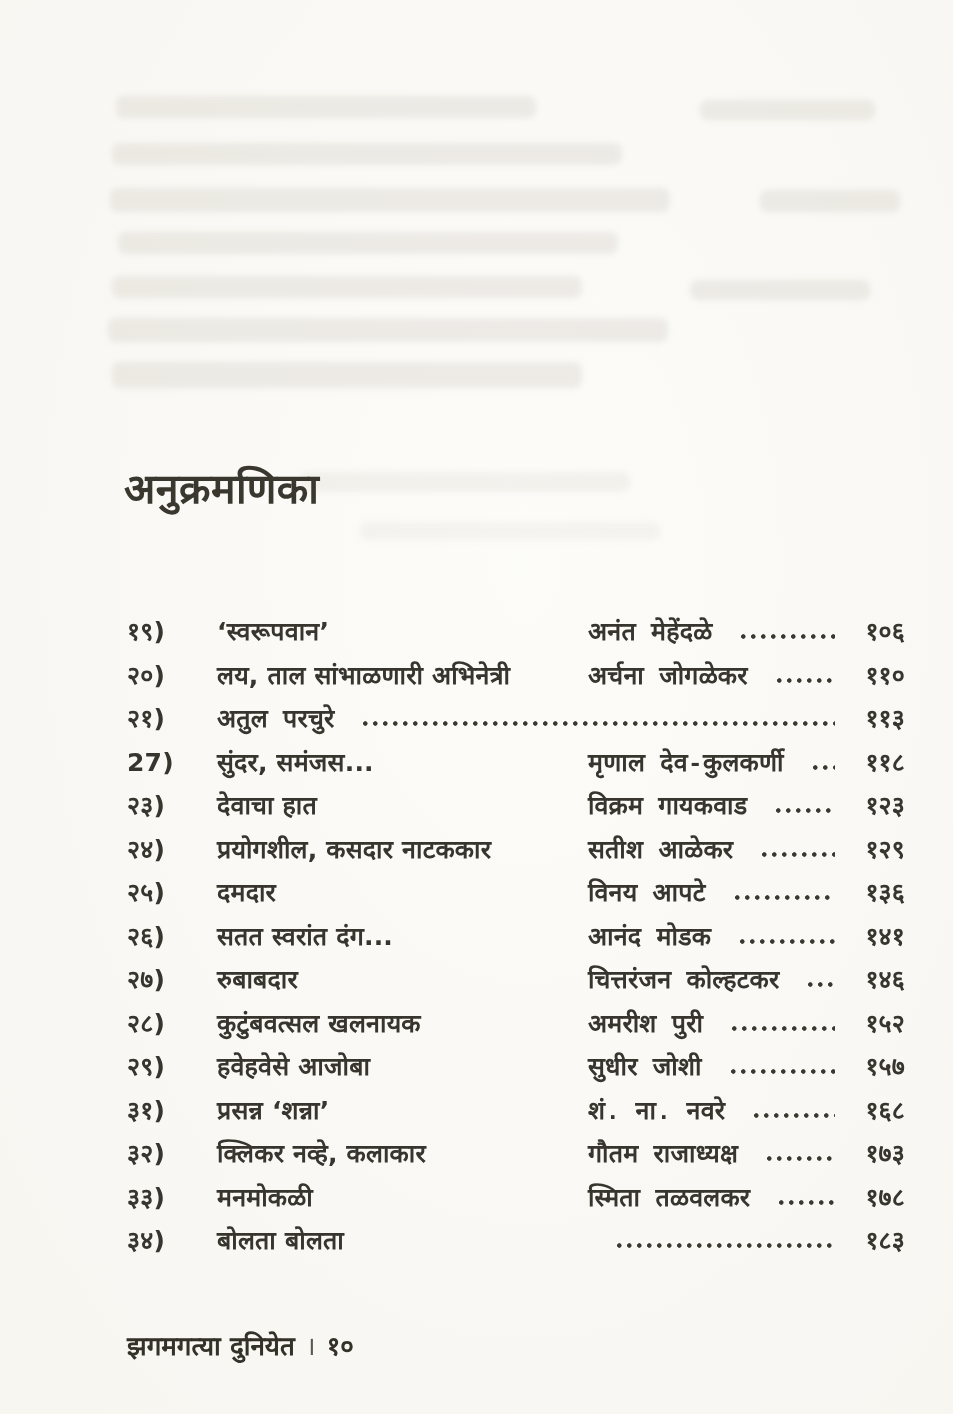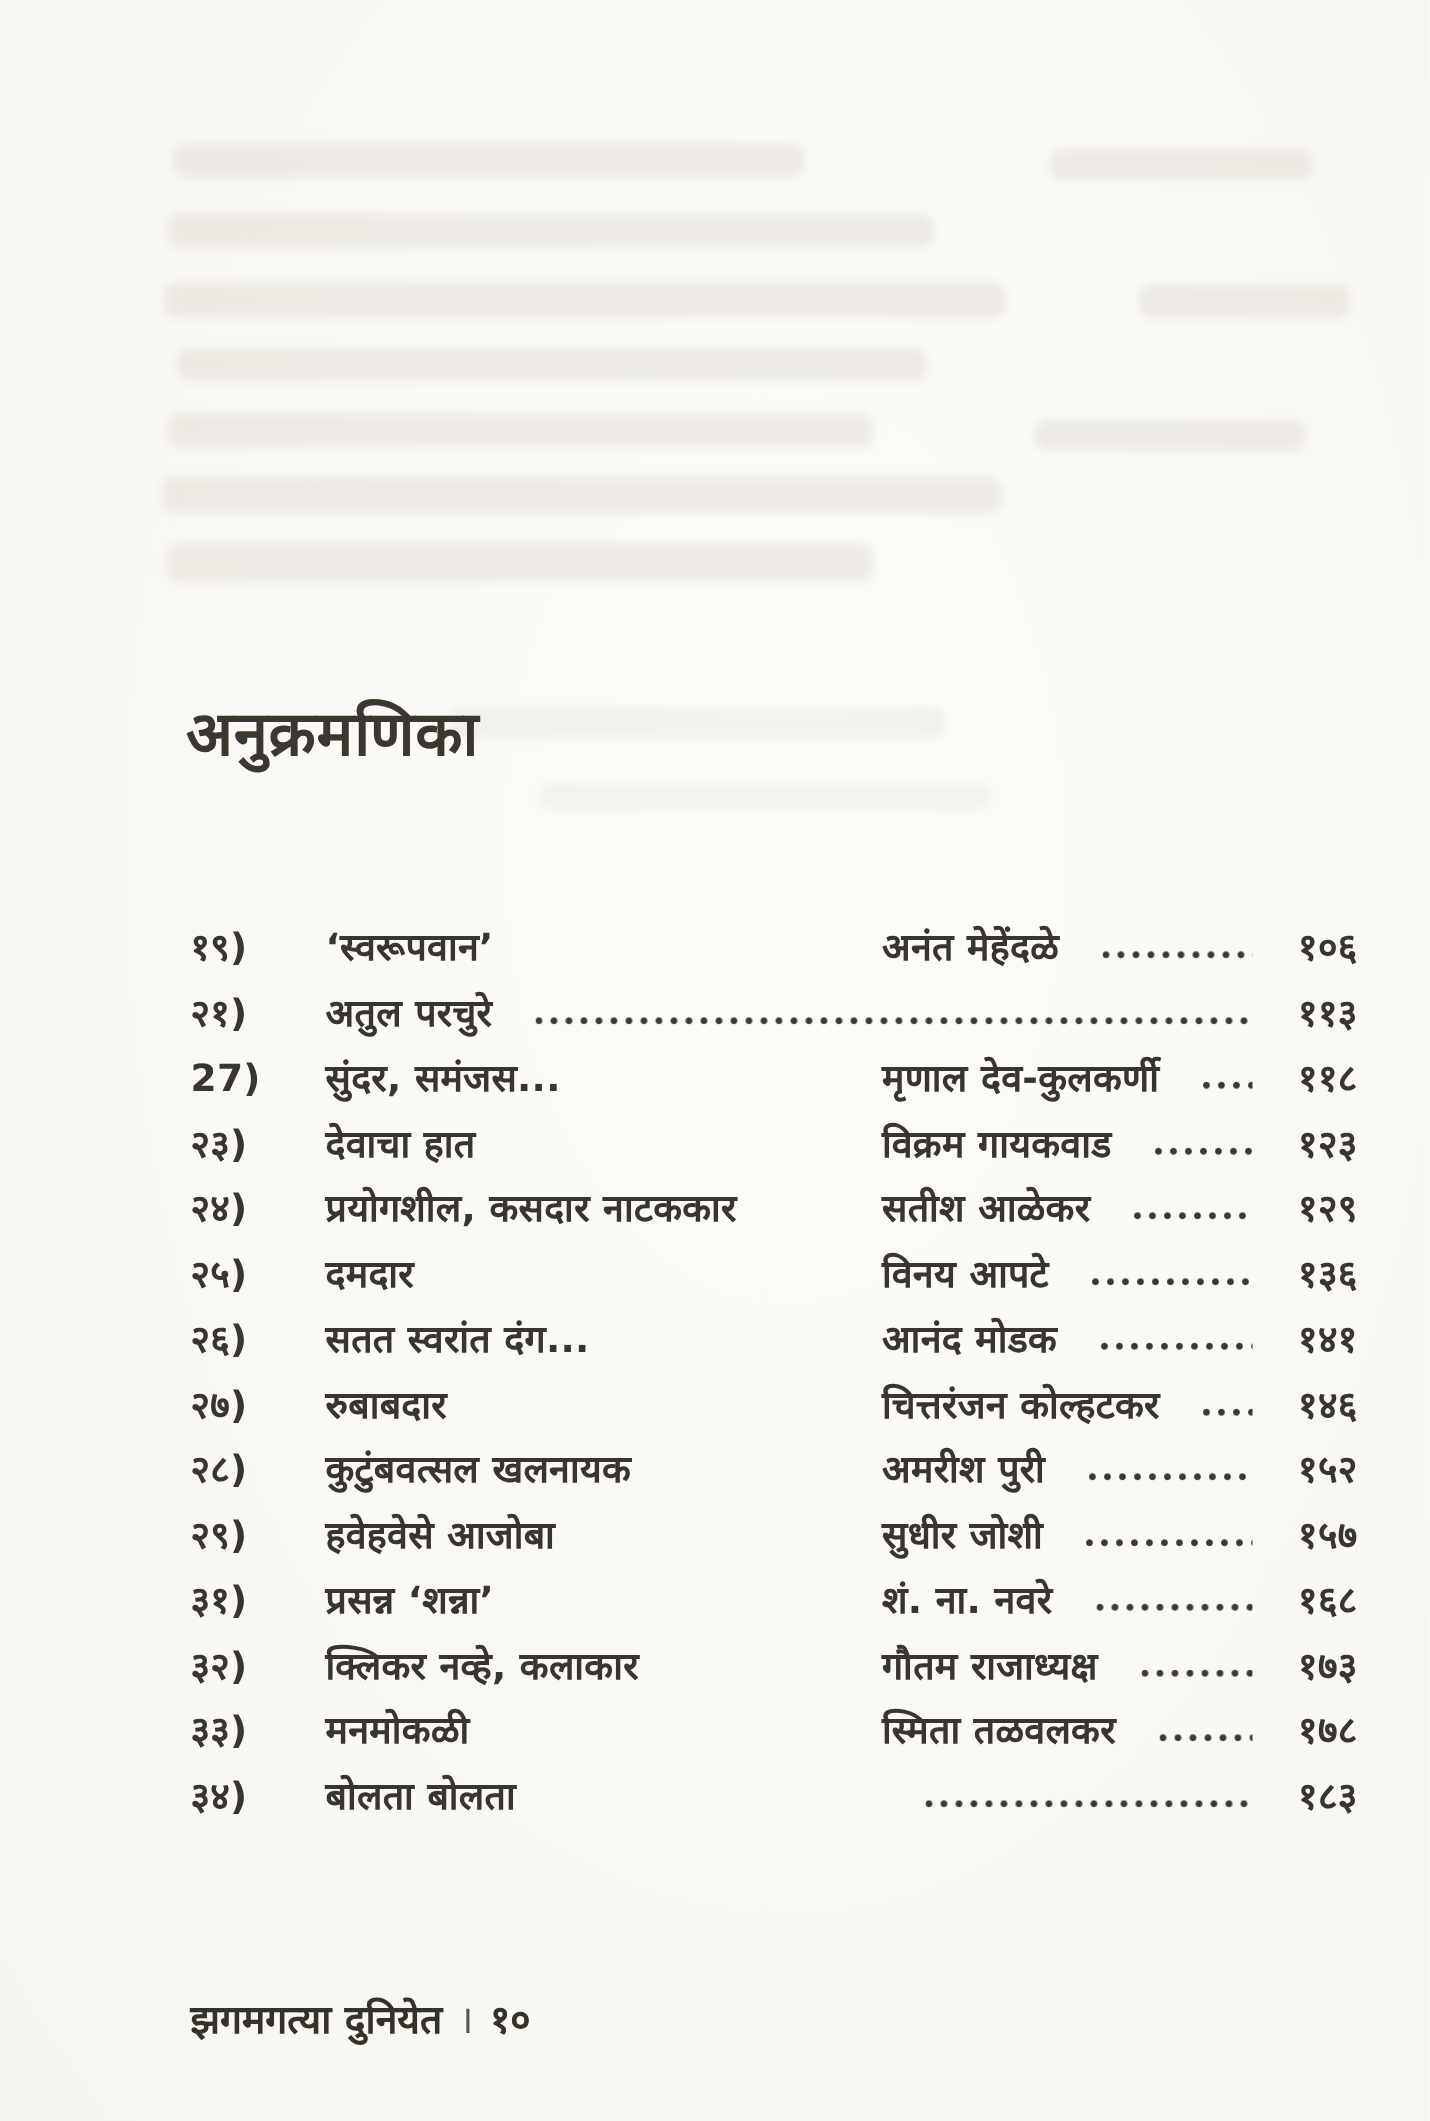--- a/index.html
+++ b/index.html
@@ -37,21 +37,21 @@
   .row {
     display: flex; align-items: baseline;
     height: 43.5px;
     font-size: 25px; font-weight: 600;
     letter-spacing: 0.2px;
     white-space: nowrap;
     gap: 20px;
   }
   .num   { width: 70px;  flex-shrink: 0; }
   .title { width: 351px; flex-shrink: 0; overflow: visible; }
-  .name  { flex-shrink: 0; }
+  .name  { flex-shrink: 0; font-family: Liberation Mono, monospace; }
   .leader {
     flex: 1 1 auto;
     height: 7px;
     margin: 0 10px -1px 9px;
     background-image: radial-gradient(circle at 2.3px 3.5px, #3b382f 1.9px, rgba(59,56,47,0) 2.6px);
     background-size: 10px 7px;
     background-repeat: repeat-x;
     background-position: left bottom;
   }
   .pageno { flex-shrink: 0; }
@@ -88,20 +88,27 @@
 
 <div class="toc">
   <div class="row">
     <span class="num">१९)</span>
     <span class="title">‘स्वरूपवान’</span>
     <span class="name">अनंत मेहेंदळे</span>
     <span class="leader"></span>
     <span class="pageno">१०६</span>
   </div>
   <div class="row">
+    <span class="num">२०)</span>
+    <span class="title">लय, ताल सांभाळणारी अभिनेत्री</span>
+    <span class="name">अर्चना जोगळेकर</span>
+    <span class="leader"></span>
+    <span class="pageno">११०</span>
+  </div>
+  <div class="row">
     <span class="num">२१)</span>
     <span class="name">अतुल परचुरे</span>
     <span class="leader"></span>
     <span class="pageno">११३</span>
   </div>
   <div class="row">
     <span class="num">27)</span>
     <span class="title">सुंदर, समंजस...</span>
     <span class="name">मृणाल देव-कुलकर्णी</span>
     <span class="leader"></span>

